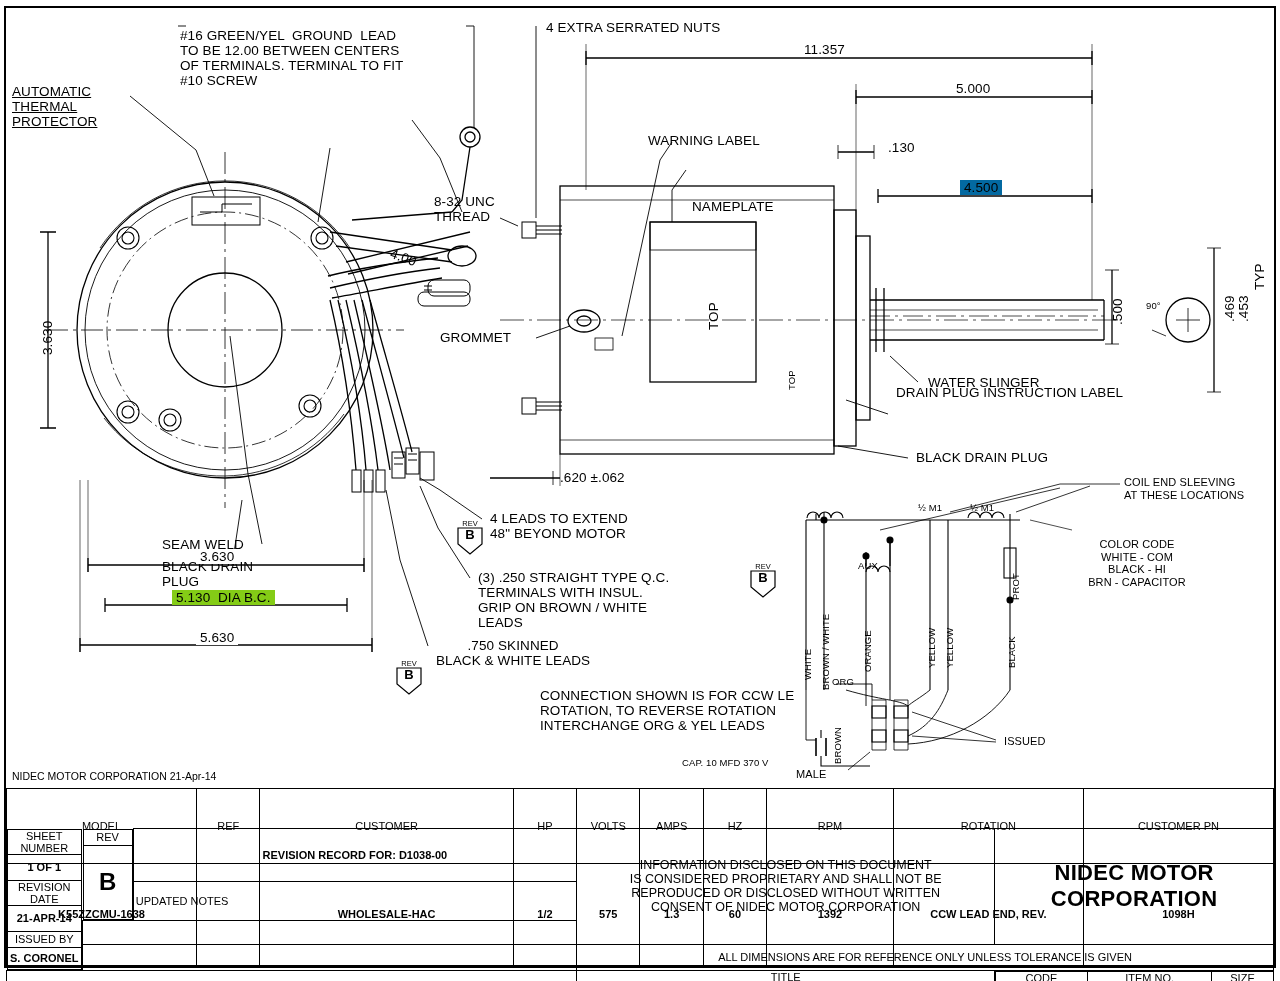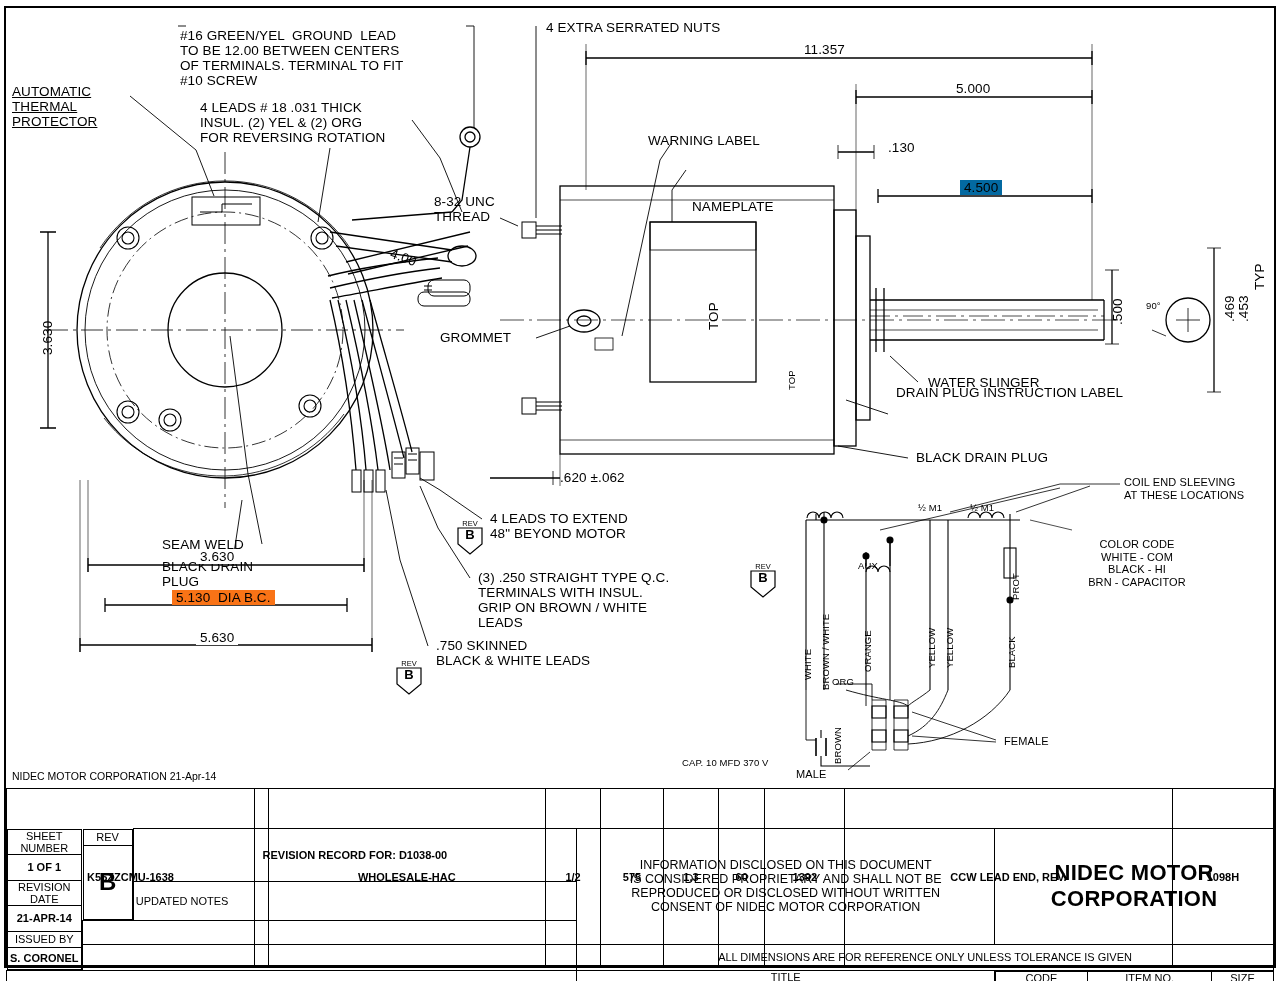--- a/index.html
+++ b/index.html
@@ -266,71 +266,71 @@
     </g>
   </svg>
 
   <div class="lbl" style="left:180px;top:28px;">#16 GREEN/YEL  GROUND  LEAD
 TO BE 12.00 BETWEEN CENTERS
 OF TERMINALS. TERMINAL TO FIT
 #10 SCREW</div>
   <div class="lbl" style="left:12px;top:84px;text-decoration:underline;">AUTOMATIC
 THERMAL
 PROTECTOR</div>
-  <div class="lbl" style="left:200px;top:100px;">4 LEADS # 18 .031 THICK
-INSUL. (2) YEL &amp; (2) ORG
-FOR REVERSING ROTATION</div>
   <div class="lbl" style="left:546px;top:20px;">4 EXTRA SERRATED NUTS</div>
   <div class="lbl" style="left:648px;top:133px;">WARNING LABEL</div>
   <div class="lbl" style="left:692px;top:161px;margin-top:38px;">NAMEPLATE</div>
   <div class="lbl" style="left:434px;top:194px;">8-32 UNC
 THREAD</div>
   <div class="lbl" style="left:440px;top:330px;">GROMMET</div>
   <div class="lbl" style="left:162px;top:537px;">SEAM WELD</div>
   <div class="lbl" style="left:162px;top:559px;">BLACK DRAIN
 PLUG</div>
   <div class="lbl" style="left:490px;top:511px;">4 LEADS TO EXTEND
 48" BEYOND MOTOR</div>
   <div class="lbl" style="left:478px;top:570px;">(3) .250 STRAIGHT TYPE Q.C.
 TERMINALS WITH INSUL.
 GRIP ON BROWN / WHITE
 LEADS</div>
-  <div class="lbl" style="left:436px;top:638px;">.750 SKINNED
+  <div class="lbl" style="left:436px;top:638px;text-align:center;">.750 SKINNED
 BLACK &amp; WHITE LEADS</div>
   <div class="lbl" style="left:928px;top:375px;">WATER SLINGER</div>
   <div class="lbl" style="left:896px;top:385px;">DRAIN PLUG INSTRUCTION LABEL</div>
   <div class="lbl" style="left:916px;top:450px;">BLACK DRAIN PLUG</div>
   <div class="lbl sm" style="left:1124px;top:476px;">COIL END SLEEVING
 AT THESE LOCATIONS</div>
   <div class="lbl sm ctr" style="left:1072px;top:538px;width:130px;">COLOR CODE
 WHITE - COM
 BLACK - HI
 BRN - CAPACITOR</div>
+  <div class="lbl" style="left:540px;top:688px;">CONNECTION SHOWN IS FOR CCW LE
+ROTATION, TO REVERSE ROTATION
+INTERCHANGE ORG &amp; YEL LEADS</div>
   <div class="lbl xs" style="left:682px;top:757px;">CAP. 10 MFD 370 V</div>
-  <div class="lbl sm" style="left:1004px;top:735px;">FEMALE</div>
+  <div class="lbl sm" style="left:1004px;top:735px;">ISSUED</div>
   <div class="lbl sm" style="left:796px;top:768px;">MALE</div>
   <div class="lbl xs" style="left:858px;top:560px;">AUX</div>
   <div class="lbl xs" style="left:918px;top:502px;">½ M1</div>
   <div class="lbl xs" style="left:970px;top:502px;">½ M1</div>
   <div class="lbl xs rot90" style="left:1010px;top:600px;">PROT</div>
   <div class="lbl rot90" style="left:706px;top:330px;">TOP</div>
   <div class="lbl xs rot90" style="left:786px;top:390px;">TOP</div>
 
   <div class="lbl xs rot90" style="left:802px;top:680px;">WHITE</div>
   <div class="lbl xs rot90" style="left:820px;top:690px;">BROWN / WHITE</div>
   <div class="lbl xs rot90" style="left:862px;top:672px;">ORANGE</div>
   <div class="lbl xs rot90" style="left:926px;top:668px;">YELLOW</div>
   <div class="lbl xs rot90" style="left:944px;top:668px;">YELLOW</div>
   <div class="lbl xs rot90" style="left:1006px;top:668px;">BLACK</div>
   <div class="lbl xs" style="left:832px;top:676px;">ORG</div>
   <div class="lbl xs rot90" style="left:832px;top:764px;">BROWN</div>
 
   <div class="lbl rot90" style="left:40px;top:355px;">3.630</div>
   <div class="lbl" style="left:196px;top:549px;background:#fff;padding:0 4px;">3.630</div>
-  <div class="lbl" style="left:172px;top:590px;background:#f97316;padding:0 4px;">5.130  DIA B.C.</div>
+  <div class="lbl" style="left:172px;top:590px;background:#84cc16;padding:0 4px;">5.130  DIA B.C.</div>
   <div class="lbl" style="left:196px;top:630px;background:#fff;padding:0 4px;">5.630</div>
   <div class="lbl" style="left:390px;top:250px;transform:rotate(20deg);">4.00</div>
   <div class="lbl" style="left:800px;top:42px;background:#fff;padding:0 4px;">11.357</div>
   <div class="lbl" style="left:952px;top:81px;background:#fff;padding:0 4px;">5.000</div>
   <div class="lbl" style="left:960px;top:180px;background:#0369a1;padding:0 4px;">4.500</div>
   <div class="lbl" style="left:888px;top:140px;">.130</div>
   <div class="lbl rot90" style="left:1110px;top:325px;">.500</div>
   <div class="lbl rot90" style="left:1222px;top:322px;">.469</div>
   <div class="lbl rot90" style="left:1236px;top:322px;">.453</div>
   <div class="lbl rot90" style="left:1252px;top:290px;">TYP</div>
@@ -357,20 +357,32 @@
     <svg width="30" height="30" style="left:0;top:8px;">
         <path d="M3 0 h24 v16 l-12 10 l-12 -10 z" fill="none" stroke="#000" stroke-width="1.2"></path>
       </svg>
   </div>
 
   <div class="nmc-note">NIDEC MOTOR CORPORATION 21-Apr-14</div>
 
   <div id="tb">
     <table>
       <tbody>
+          <tr style="height:16px;">
+        <td class="hdr" style="width:15%">MODEL</td>
+        <td class="hdr" style="width:5%">REF</td>
+        <td class="hdr" style="width:20%">CUSTOMER</td>
+        <td class="hdr" style="width:5%">HP</td>
+        <td class="hdr" style="width:5%">VOLTS</td>
+        <td class="hdr" style="width:5%">AMPS</td>
+        <td class="hdr" style="width:5%">HZ</td>
+        <td class="hdr" style="width:10%">RPM</td>
+        <td class="hdr" style="width:15%">ROTATION</td>
+        <td class="hdr" style="width:15%">CUSTOMER PN</td>
+      </tr>
       <tr style="height:22px;">
         <td class="med">K55ZZCMU-1638</td>
         <td></td>
         <td class="med">WHOLESALE-HAC</td>
         <td class="med">1/2</td>
         <td class="med">575</td>
         <td class="med">1.3</td>
         <td class="med">60</td>
         <td class="med">1392</td>
         <td class="med">CCW LEAD END, REV.</td>

